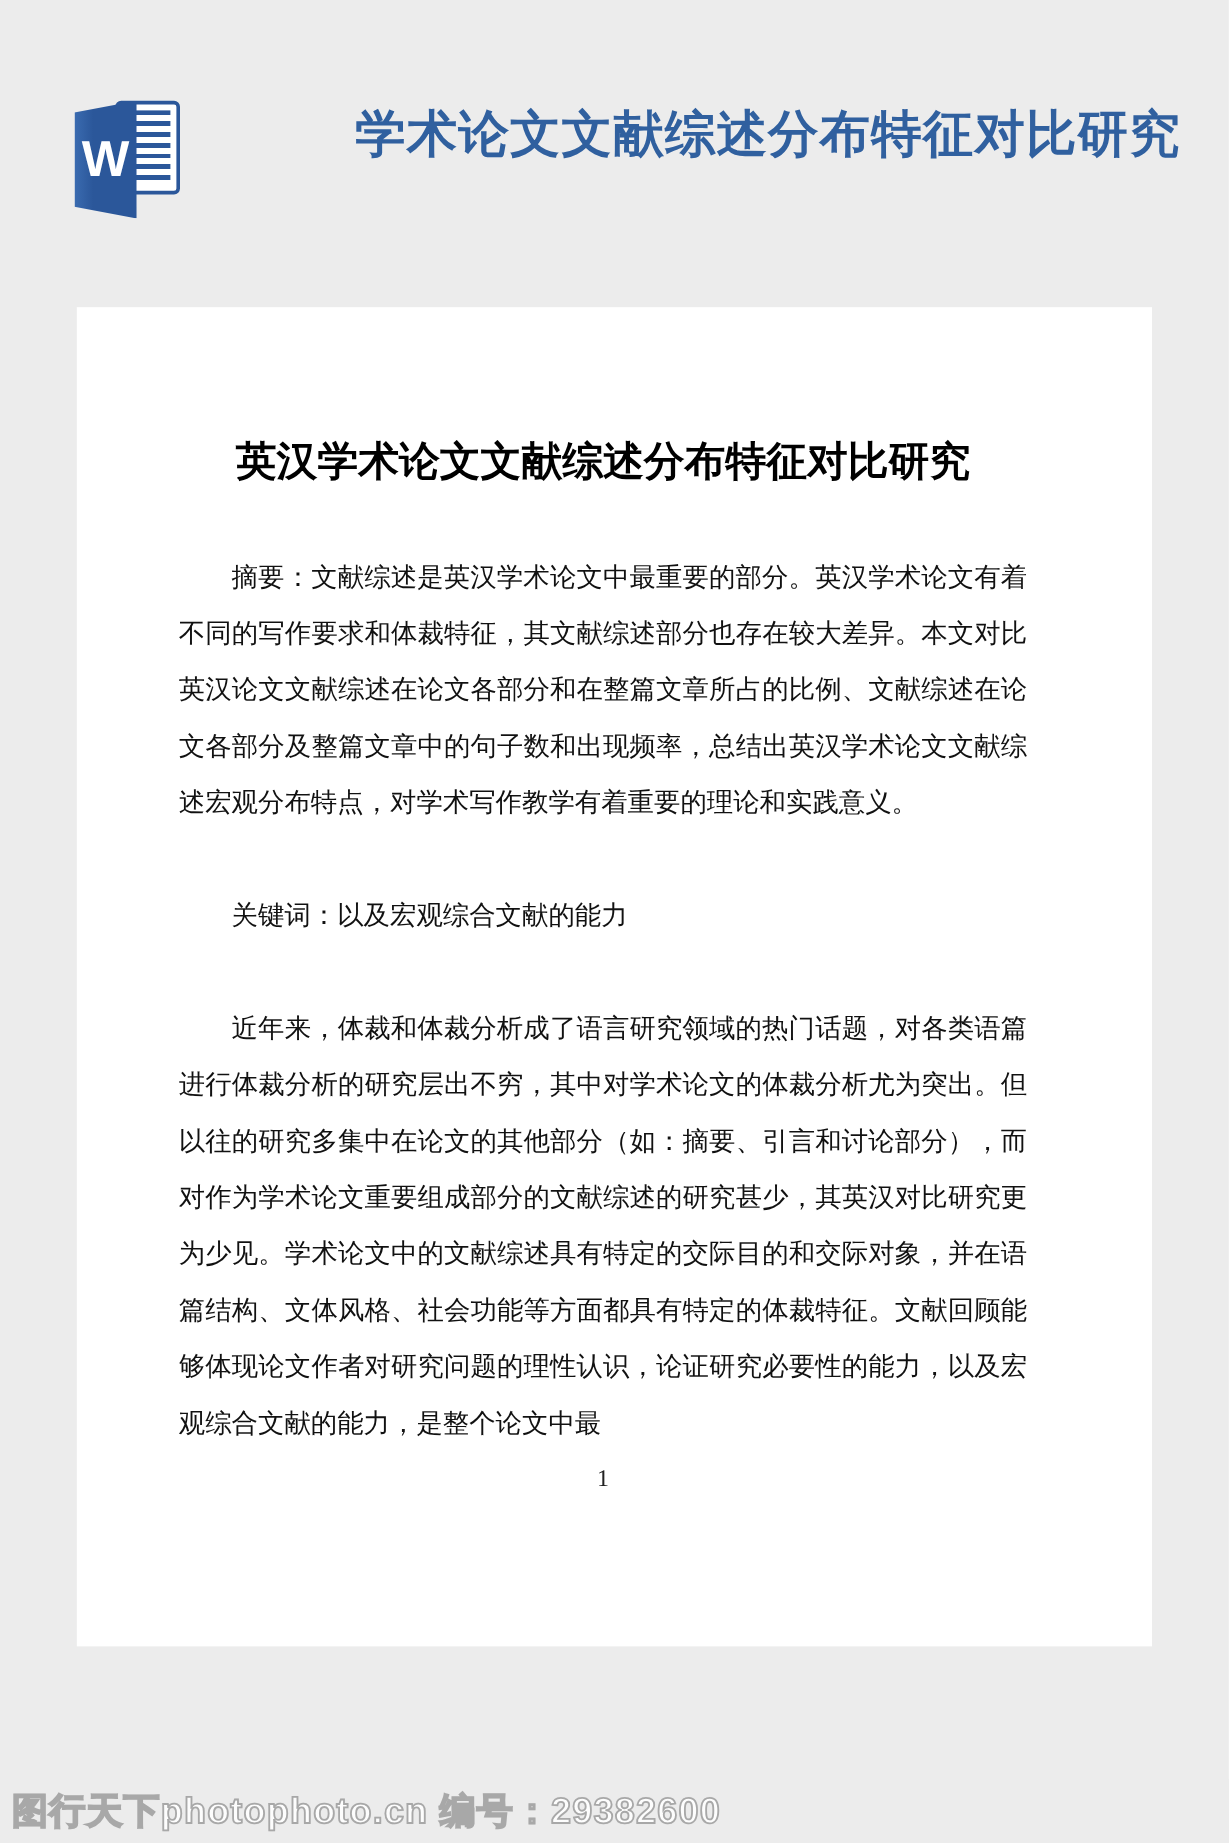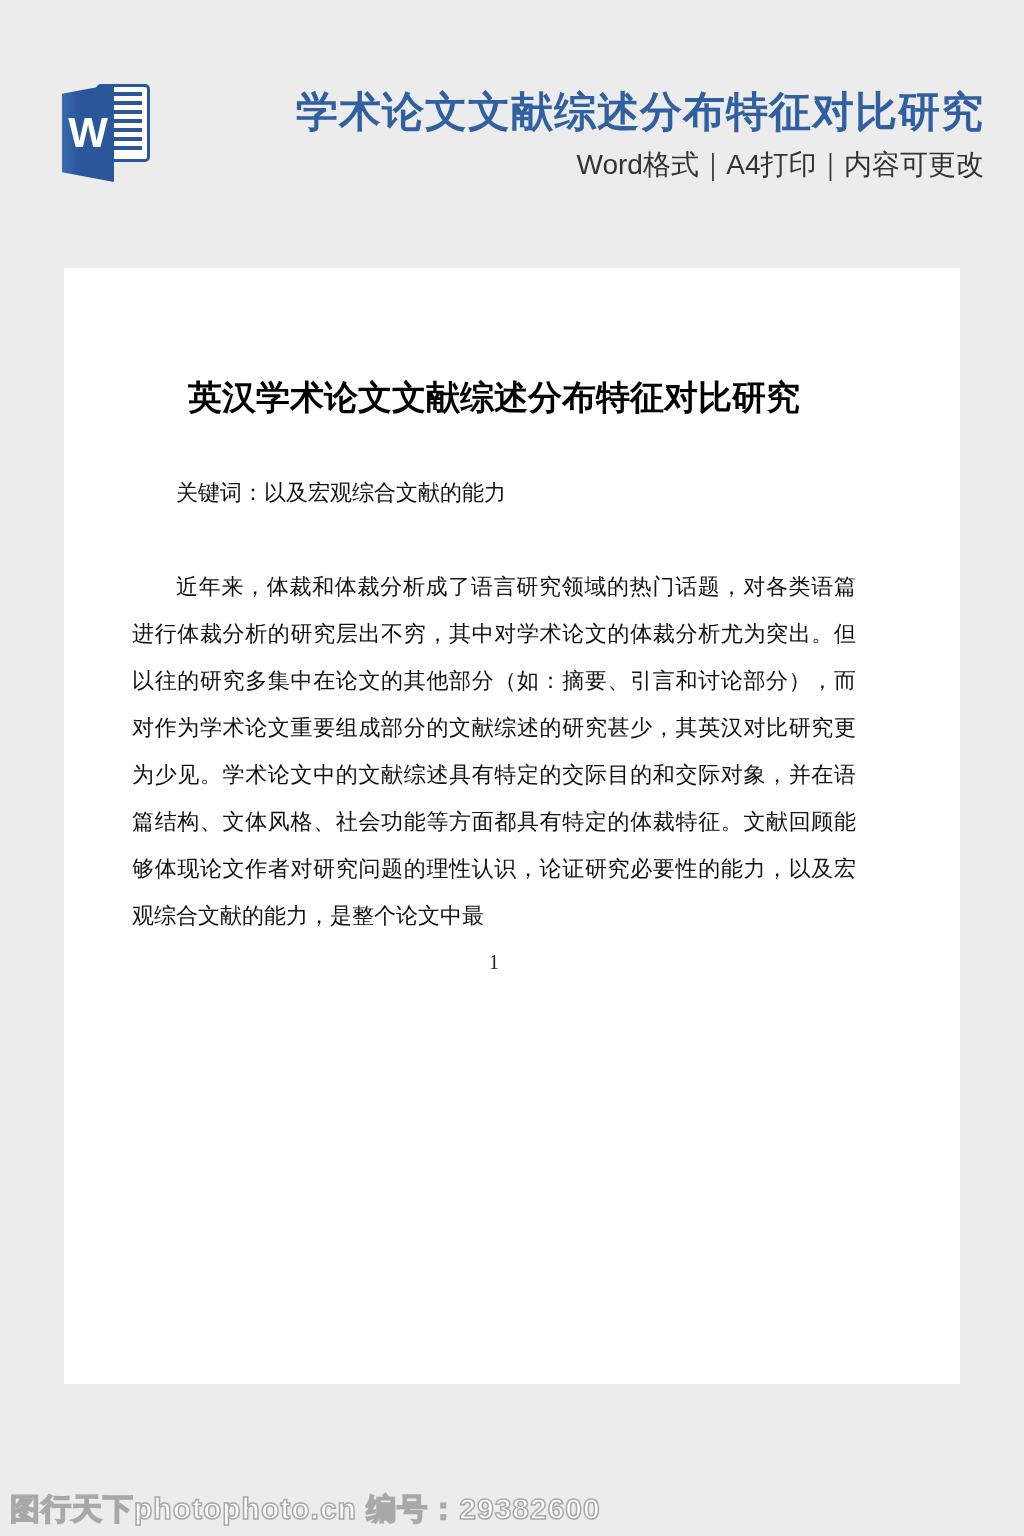--- a/index.html
+++ b/index.html
@@ -83,26 +83,26 @@
     margin-top: 13px;
     font-size: 28px;
     color: #333333;
     line-height: 32px;
   }
 
   
   .page {
     position: absolute;
     left: 64px;
-    top: 268px;
+    top: 256px;
     width: 896px;
     height: 1116px;
     background: #ffffff;
     box-sizing: border-box;
-    padding: 0 104px 0 68px;
+    padding: 0 104px 0 85px;
     color: #111111;
   }
   .doc-title {
     margin: 106px 0 0 0;
     font-size: 34px;
     line-height: 48px;
     font-weight: bold;
     text-align: center;
     color: #000000;
   }
@@ -143,24 +143,24 @@
   <div class="word-icon">
     <div class="doc-page">
       <div class="doc-lines"></div>
     </div>
     <div class="doc-cover">
       <span>W</span>
     </div>
   </div>
   <div class="header-text">
     <div class="header-title">学术论文文献综述分布特征对比研究</div>
-    <div class="header-subtitle">Word格式｜A4打印｜内容可更改</div>
   </div>
 </div>
 
 <div class="page">
   <h1 class="doc-title">英汉学术论文文献综述分布特征对比研究</h1>
+  <p>摘要：文献综述是英汉学术论文中最重要的部分。英汉学术论文有着不同的写作要求和体裁特征，其文献综述部分也存在较大差异。本文对比英汉论文文献综述在论文各部分和在整篇文章所占的比例、文献综述在论文各部分及整篇文章中的句子数和出现频率，总结出英汉学术论文文献综述宏观分布特点，对学术写作教学有着重要的理论和实践意义。</p>
   <p>关键词：以及宏观综合文献的能力</p>
   <p>近年来，体裁和体裁分析成了语言研究领域的热门话题，对各类语篇进行体裁分析的研究层出不穷，其中对学术论文的体裁分析尤为突出。但以往的研究多集中在论文的其他部分（如：摘要、引言和讨论部分），而对作为学术论文重要组成部分的文献综述的研究甚少，其英汉对比研究更为少见。学术论文中的文献综述具有特定的交际目的和交际对象，并在语篇结构、文体风格、社会功能等方面都具有特定的体裁特征。文献回顾能够体现论文作者对研究问题的理性认识，论证研究必要性的能力，以及宏观综合文献的能力，是整个论文中最</p>
   <div class="page-number">1</div>
 </div>
 
 <div class="watermark">图行天下photophoto.cn 编号：29382600</div>
 
 </body></html>

